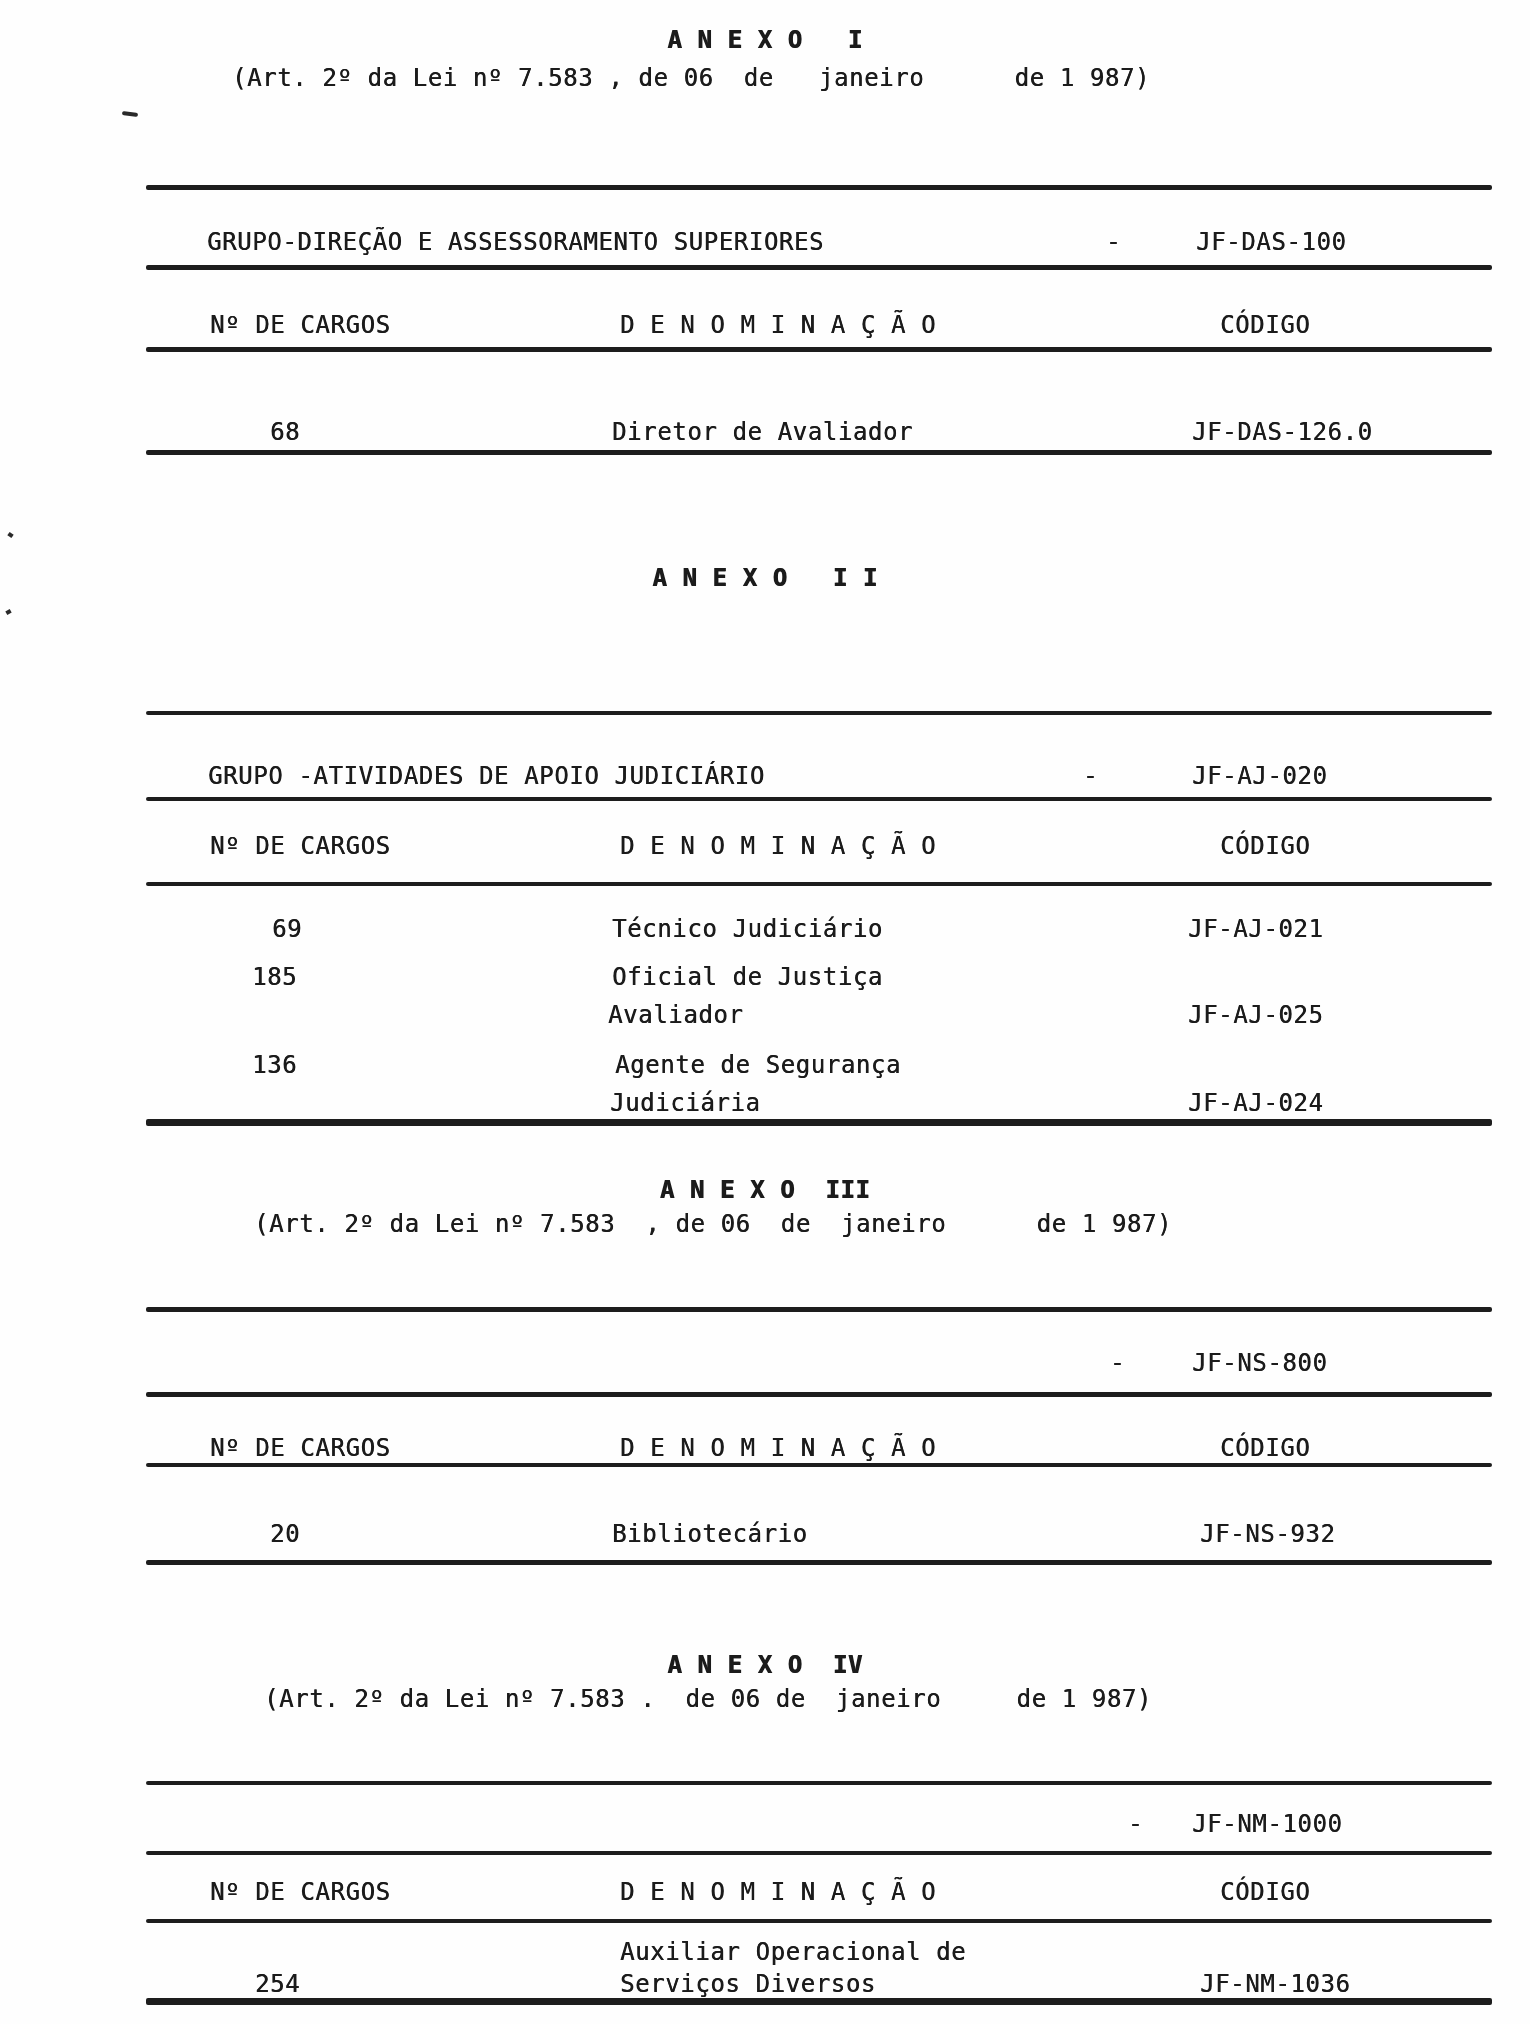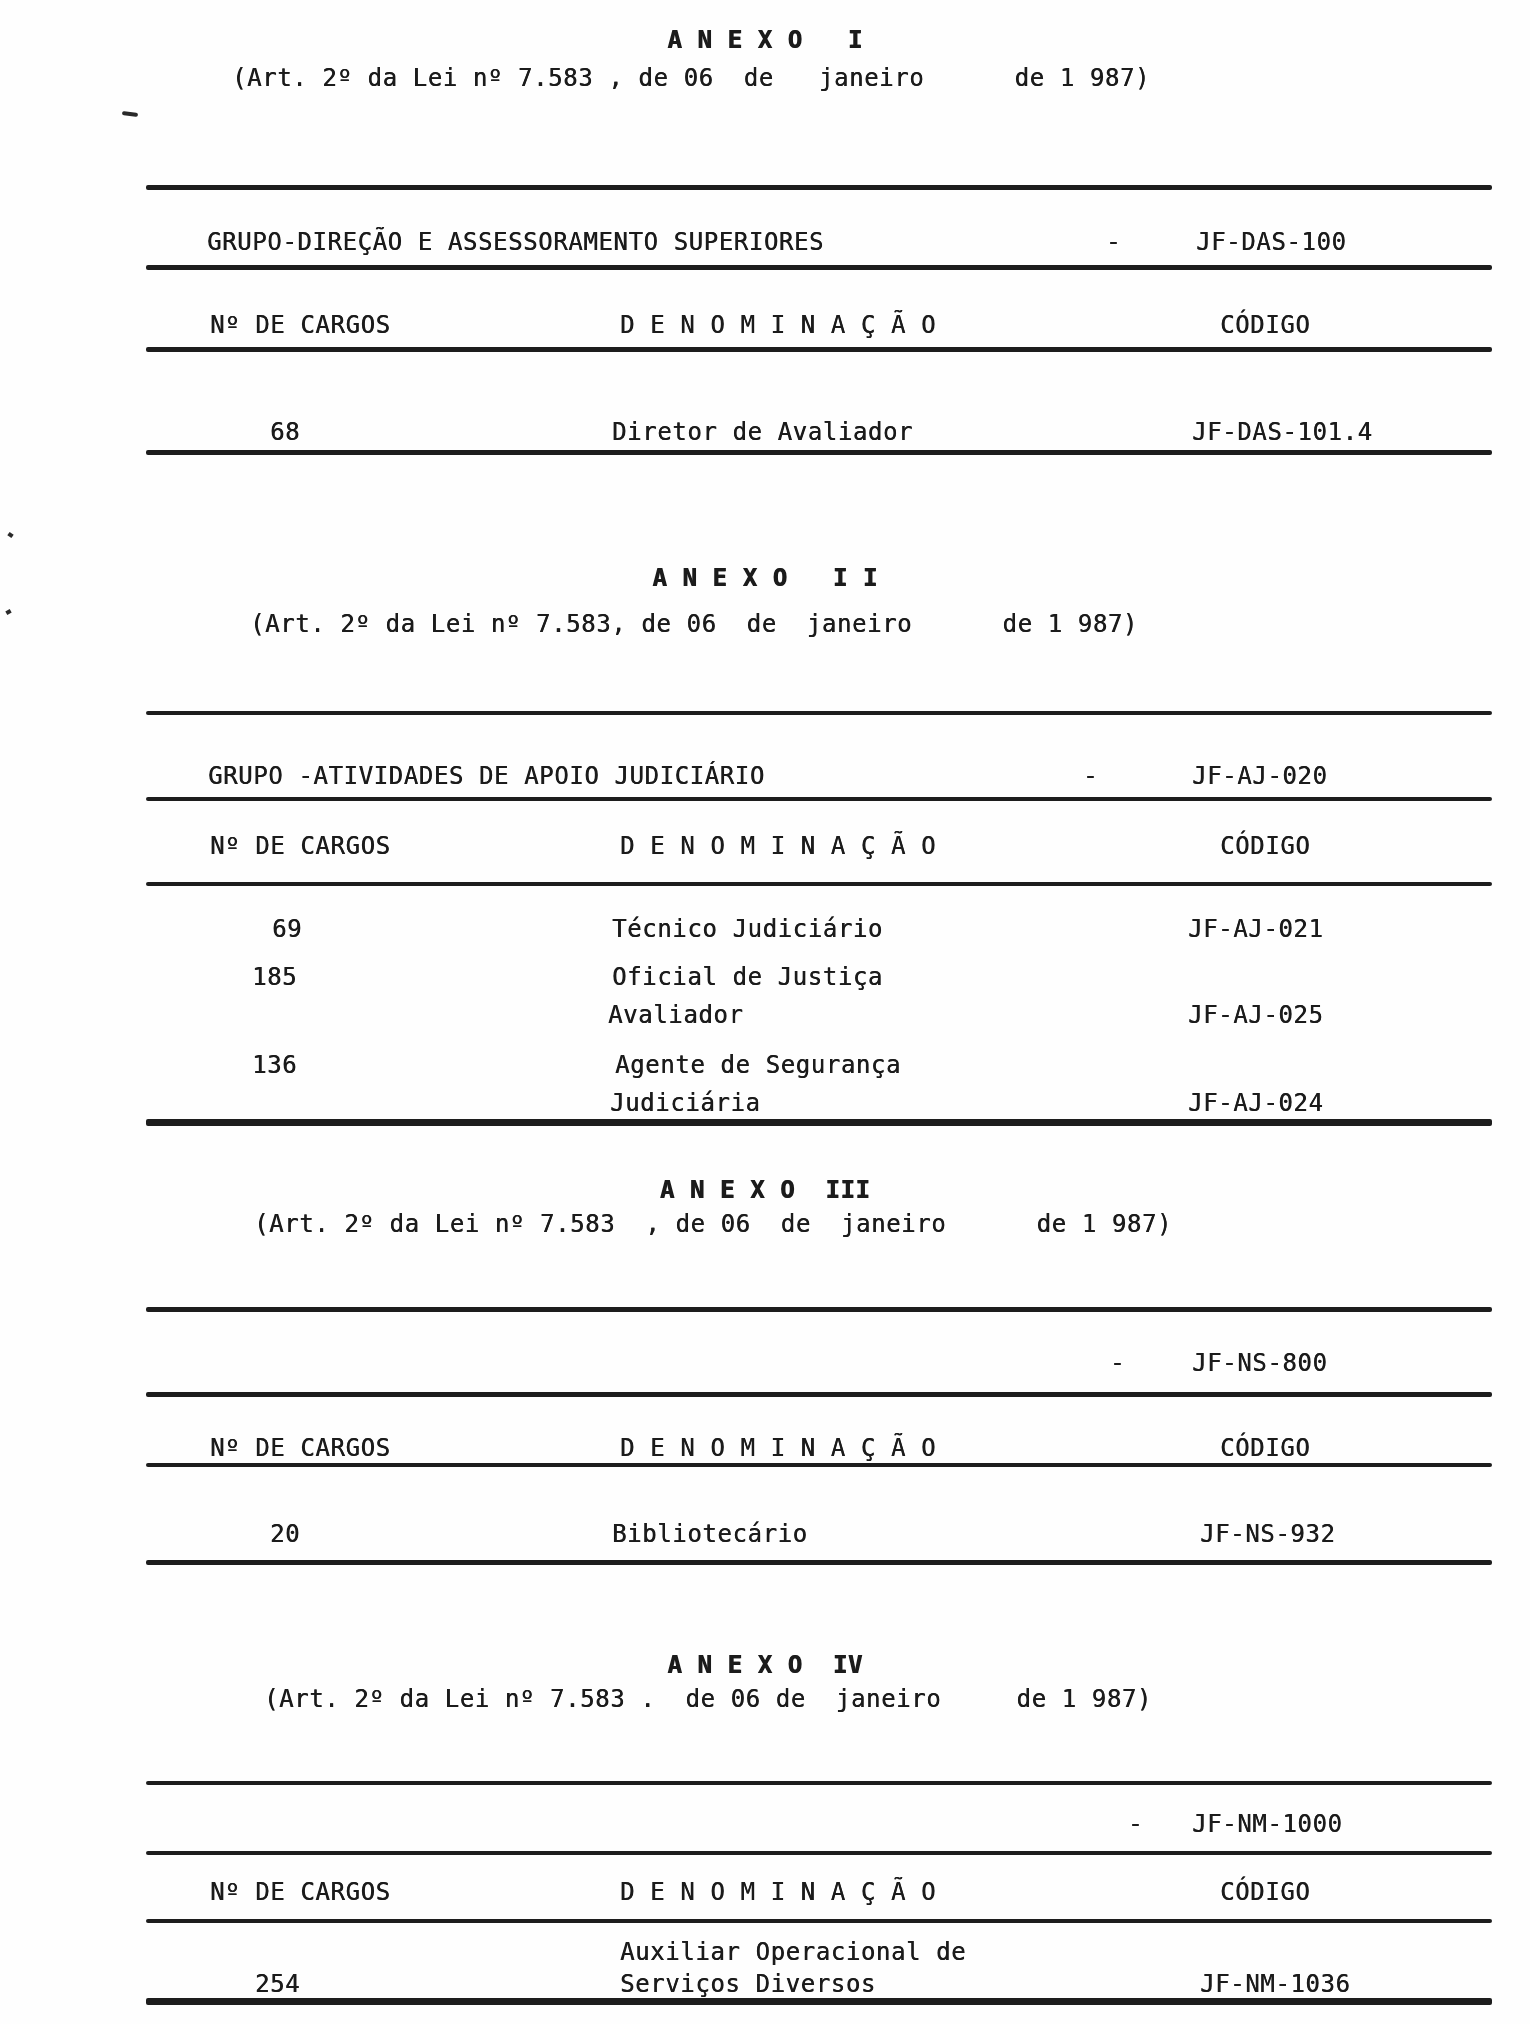--- a/index.html
+++ b/index.html
@@ -56,27 +56,26 @@
 
   <div class="t" style="left:210px;top:307px">Nº DE CARGOS</div>
   <div class="t" style="left:620px;top:307px">D E N O M I N A Ç Ã O</div>
   <div class="t" style="left:1220px;top:307px">CÓDIGO</div>
 
   <div class="rule" style="top:347px;height:5px"></div>
 
   <div>
     <div class="t" style="left:270px;top:414px">68</div>
     <div class="t" style="left:612px;top:414px">Diretor de Avaliador</div>
-    <div class="t" style="left:1192px;top:414px">JF-DAS-101.4</div>
+    <div class="t" style="left:1192px;top:414px">JF-DAS-126.0</div>
   </div>
 
   <div class="rule" style="top:450px;height:5px"></div>
 
   <div class="t title" style="top:560px">A N E X O   I I</div>
-  <div class="t" style="left:250px;top:606px">(Art. 2º da Lei nº 7.583, de 06  de  janeiro      de 1 987)</div>
 
   <div class="rule" style="top:711px"></div>
 
   <div class="t" style="left:208px;top:758px">GRUPO -ATIVIDADES DE APOIO JUDICIÁRIO</div>
   <div class="t" style="left:1083px;top:758px">-</div>
   <div class="t" style="left:1192px;top:758px">JF-AJ-020</div>
 
   <div class="rule" style="top:797px"></div>
 
   <div class="t" style="left:210px;top:828px">Nº DE CARGOS</div>

